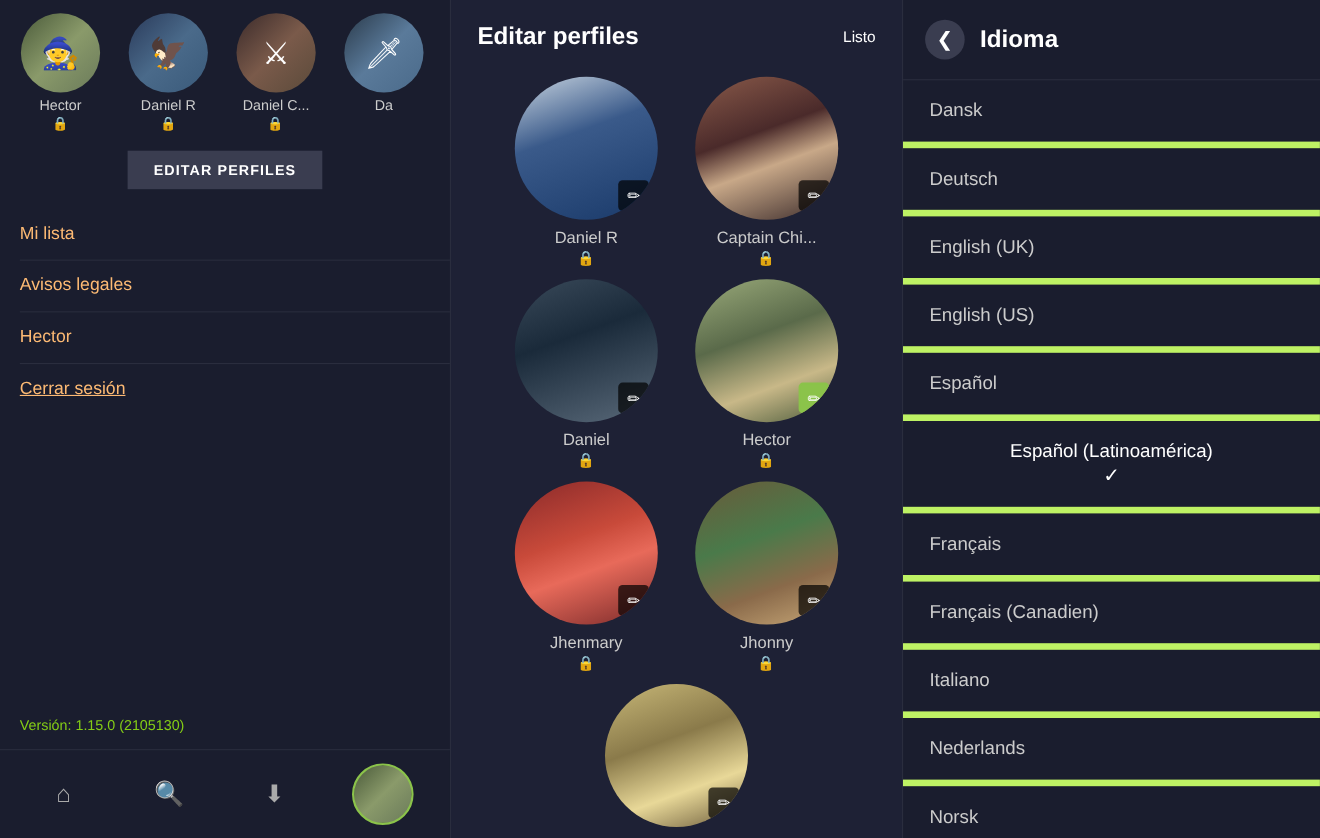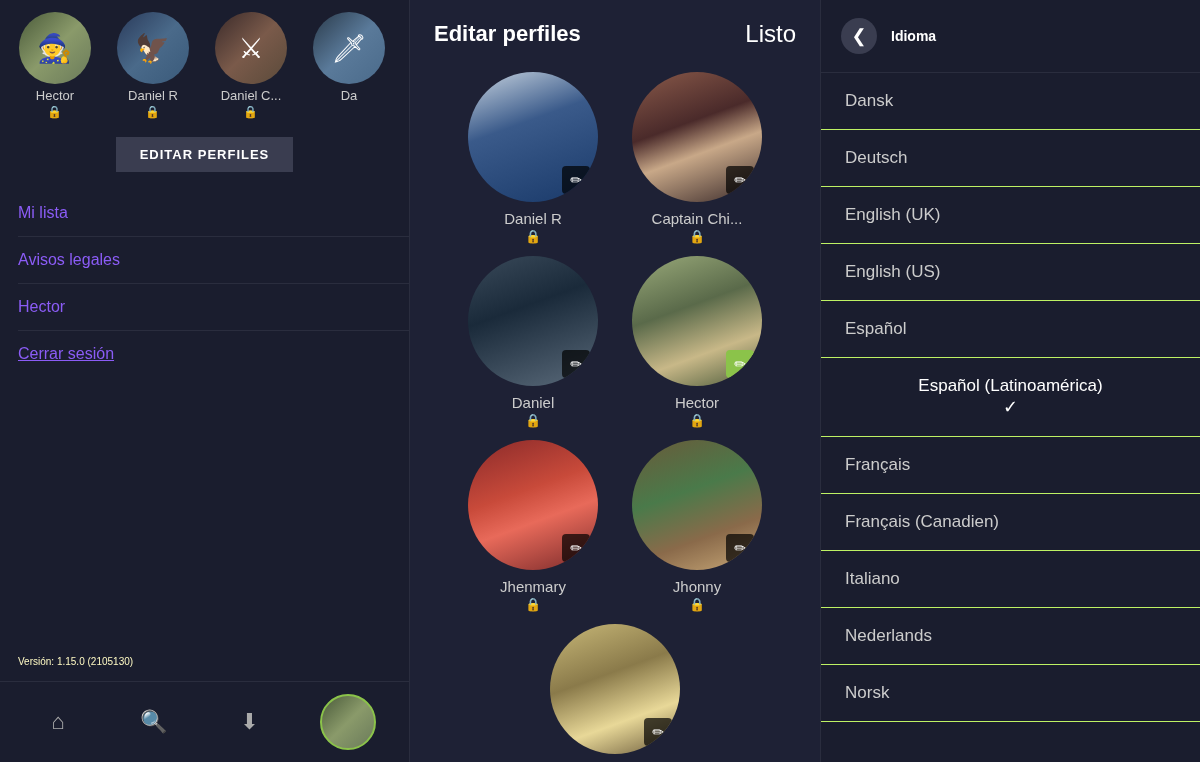--- a/index.html
+++ b/index.html
@@ -86,34 +86,34 @@
     }
 
     .sidebar-nav {
       flex: 1;
       padding: 0 0 0 18px;
     }
 
     .sidebar-nav-item {
       padding: 14px 0;
       font-size: 16px;
-      color: #8b5cf6;
+      color: #fdba74;
       cursor: pointer;
       border-bottom: 1px solid #2a2d3e;
     }
 
     .sidebar-nav-item:last-child {
       border-bottom: none;
       text-decoration: underline;
     }
 
     .sidebar-version {
       padding: 14px 18px;
-      font-size: 10px;
-      color: #fef9c3;
+      font-size: 13px;
+      color: #84cc16;
     }
 
     .bottom-nav {
       display: flex;
       justify-content: space-around;
       align-items: center;
       padding: 12px 10px;
       border-top: 1px solid #2a2d3e;
       background-color: #1a1d2e;
     }
@@ -155,21 +155,21 @@
       padding: 20px 24px 16px 24px;
     }
 
     .main-title {
       font-size: 22px;
       font-weight: 600;
       color: #ffffff;
     }
 
     .listo-btn {
-      font-size: 24px;
+      font-size: 14px;
       color: #ffffff;
       cursor: pointer;
       background: none;
       border: none;
     }
 
     .profiles-grid {
       flex: 1;
       overflow-y: auto;
       padding: 8px 16px;
@@ -271,36 +271,36 @@
       border-radius: 50%;
       display: flex;
       align-items: center;
       justify-content: center;
       cursor: pointer;
       font-size: 18px;
       color: #fff;
     }
 
     .language-title {
-      font-size: 14px;
+      font-size: 22px;
       font-weight: 600;
       color: #ffffff;
     }
 
     .language-list {
       flex: 1;
       overflow-y: auto;
     }
 
     .language-item {
       padding: 18px 24px;
       font-size: 17px;
       color: #cccccc;
       cursor: pointer;
-      border-bottom: 1px solid #bef264;
+      border-bottom: 6px solid #bef264;
       display: flex;
       justify-content: space-between;
       align-items: center;
     }
 
     .language-item.selected {
       color: #ffffff;
       flex-direction: column;
     }
 

